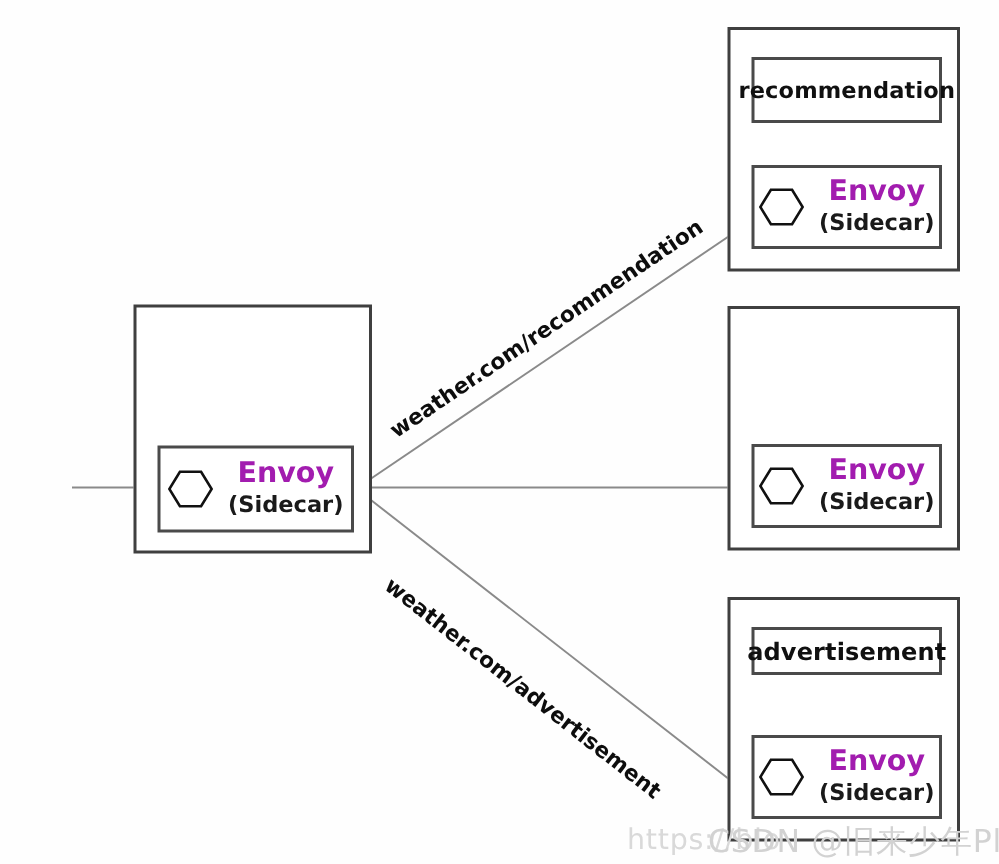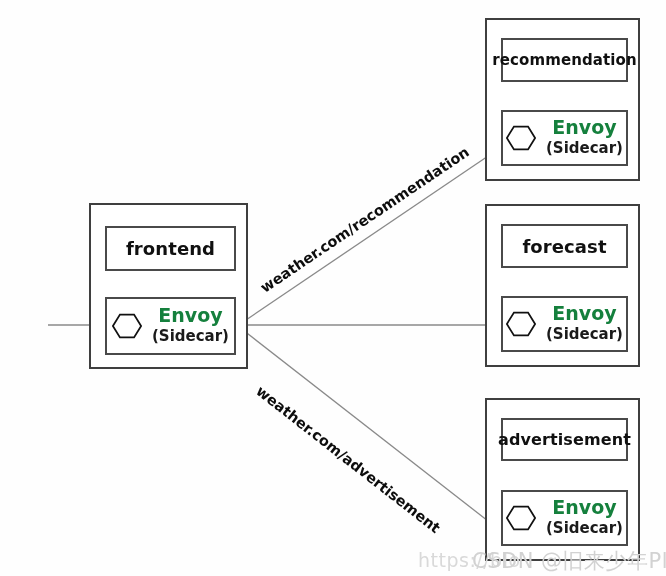--- a/index.html
+++ b/index.html
@@ -57,21 +57,21 @@
   .envoy-text {
     display: flex;
     flex-direction: column;
     align-items: center;
     line-height: 1.05;
     transform: translateY(-1px);
   }
   .envoy-name {
     font-weight: bold;
     font-size: 19px;
-    color: #15803d;
+    color: #a21caf;
   }
   .envoy-sub {
     font-weight: bold;
     font-size: 15px;
     color: #1a1a1a;
     margin-top: 3px;
   }
 
   
   .edge-label {
@@ -148,23 +148,20 @@
       <line x1="562" y1="293" x2="562" y2="275" stroke="#111111" stroke-width="2" marker-end="url(#arrowup)"></line>
       <line x1="562" y1="275" x2="562" y2="296" stroke="#111111" stroke-width="2" marker-end="url(#arrowhead)"></line>
     </g>
     <g>
       <line x1="562" y1="487" x2="562" y2="469" stroke="#111111" stroke-width="2" marker-end="url(#arrowup)"></line>
       <line x1="562" y1="469" x2="562" y2="490" stroke="#111111" stroke-width="2" marker-end="url(#arrowhead)"></line>
     </g>
   </svg>
 
   <div class="service-group" style="left:89px; top:203px; width:159px; height:166px;">
-    <div class="svc-title" style="left:14px; top:21px; width:131px; height:45px; font-size:18px;">
-      <span>frontend</span>
-    </div>
     <div class="envoy-box" style="left:14px; top:92px; width:131px; height:58px;">
       <div class="envoy-inner">
         <svg class="hexagon" viewBox="0 0 34 34">
           <polygon points="9,4 25,4 33,17 25,30 9,30 1,17" fill="none" stroke="#111111" stroke-width="2"></polygon>
         </svg>
         <span class="envoy-text">
           <span class="envoy-name">Envoy</span>
           <span class="envoy-sub">(Sidecar)</span>
         </span>
       </div>
@@ -182,38 +179,35 @@
         </svg>
         <span class="envoy-text">
           <span class="envoy-name">Envoy</span>
           <span class="envoy-sub">(Sidecar)</span>
         </span>
       </div>
     </div>
   </div>
 
   <div class="service-group" style="left:485px; top:204px; width:155px; height:163px;">
-    <div class="svc-title" style="left:14px; top:18px; width:127px; height:44px; font-size:18px;">
-      <span>forecast</span>
-    </div>
     <div class="envoy-box" style="left:14px; top:90px; width:127px; height:56px;">
       <div class="envoy-inner">
         <svg class="hexagon" viewBox="0 0 34 34">
           <polygon points="9,4 25,4 33,17 25,30 9,30 1,17" fill="none" stroke="#111111" stroke-width="2"></polygon>
         </svg>
         <span class="envoy-text">
           <span class="envoy-name">Envoy</span>
           <span class="envoy-sub">(Sidecar)</span>
         </span>
       </div>
     </div>
   </div>
 
   <div class="service-group" style="left:485px; top:398px; width:155px; height:163px;">
-    <div class="svc-title" style="left:14px; top:18px; width:127px; height:43px; font-size:16px;">
+    <div class="svc-title" style="left:14px; top:18px; width:127px; height:32px; font-size:16px;">
       <span>advertisement</span>
     </div>
     <div class="envoy-box" style="left:14px; top:90px; width:127px; height:56px;">
       <div class="envoy-inner">
         <svg class="hexagon" viewBox="0 0 34 34">
           <polygon points="9,4 25,4 33,17 25,30 9,30 1,17" fill="none" stroke="#111111" stroke-width="2"></polygon>
         </svg>
         <span class="envoy-text">
           <span class="envoy-name">Envoy</span>
           <span class="envoy-sub">(Sidecar)</span>

